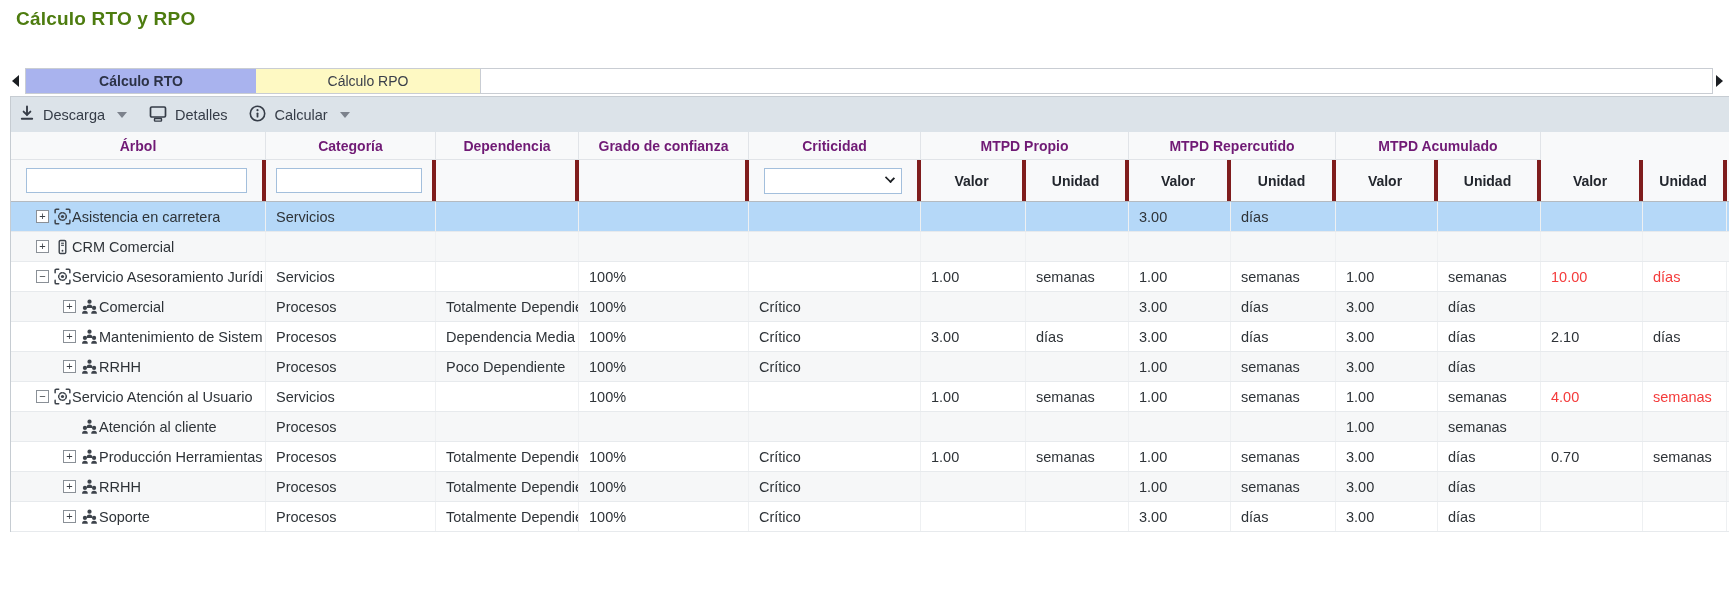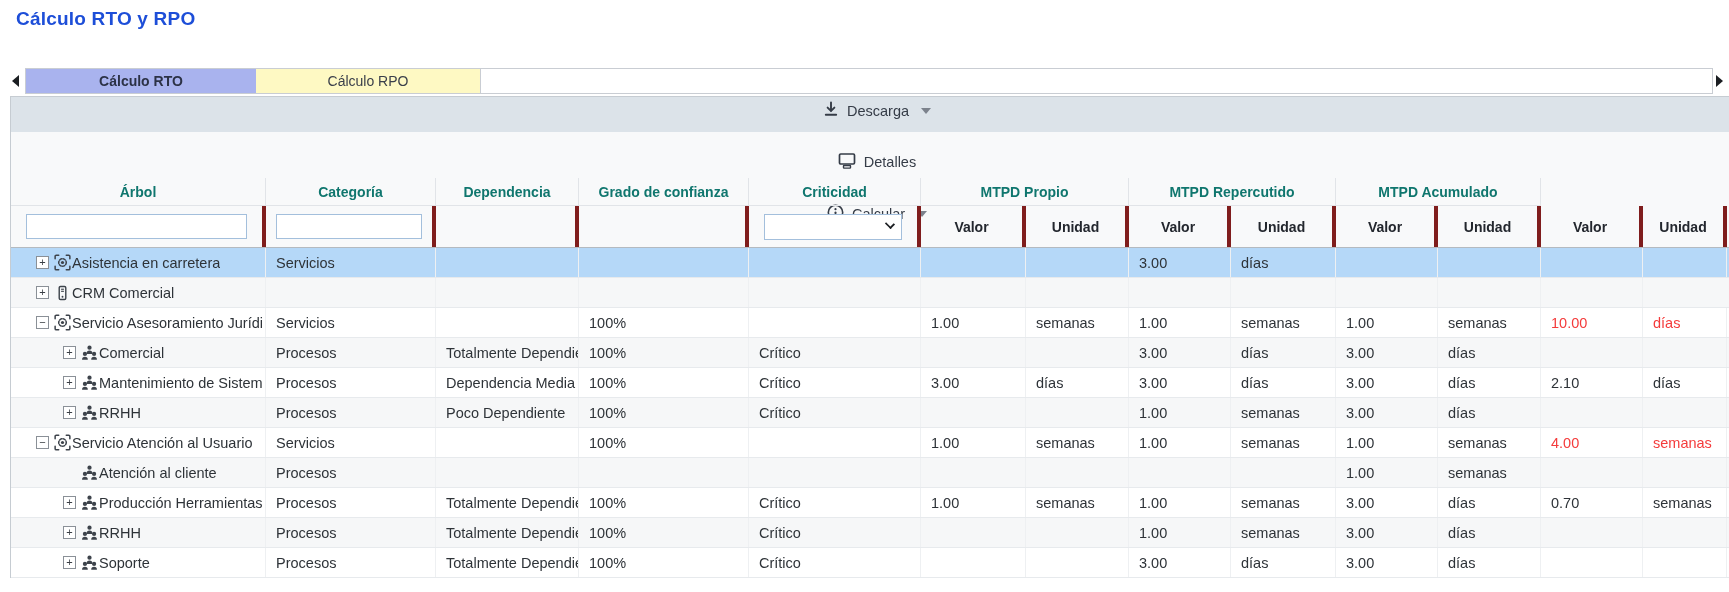--- a/index.html
+++ b/index.html
@@ -1,20 +1,20 @@
 <!DOCTYPE html>
 <html><head>
 <meta charset="utf-8">
 <style>
   * { box-sizing: border-box; margin: 0; padding: 0; }
   html,body { width:1729px; height:592px; overflow:hidden; background:#fff;
     font-family:"Liberation Sans","DejaVu Sans",sans-serif; color:#2e3338; }
 
   .page-title { position:absolute; left:16px; top:8px; font-size:19px; font-weight:700;
-    color:#1d4ed8; letter-spacing:.2px; }
+    color:#4d7c0f; letter-spacing:.2px; }
 
   
   .tabbar { position:absolute; left:0; top:68px; width:1729px; height:42px; }
   .tab-arrow { position:absolute; top:4px; width:14px; height:18px; display:flex;
     align-items:center; justify-content:center; cursor:pointer; }
   .tab-arrow.left { left:8px; } .tab-arrow.right { right:3px; }
   .tri-left { width:0; height:0; border-top:6px solid transparent; border-bottom:6px solid transparent;
     border-right:7px solid #1b1e22; }
   .tri-right { width:0; height:0; border-top:6px solid transparent; border-bottom:6px solid transparent;
     border-left:7px solid #1b1e22; }
@@ -24,33 +24,33 @@
     font-size:14px; cursor:pointer; }
   .tab.active { width:230px; background:#a9b3ee; font-weight:700; color:#2c3246; }
   .tab.inactive { width:225px; background:#fef9c3; color:#3a3f4a; border-right:1px solid #c9cdd3; }
 
   
   .panel { position:absolute; left:10px; top:96px; width:1719px;
     border-left:1px solid #c6ccd2; border-top:1px solid #c6ccd2; }
 
   
   .toolbar { height:35px; background:#dce3e9; display:flex; align-items:center;
-    padding-left:14px; gap:24px;flex-direction:column; }
+    gap:6px; }
   .tool-btn { display:flex; align-items:center; gap:8px; padding:4px 8px;
     font-size:14.5px; color:#353c47; cursor:pointer; }
   .caret { width:0; height:0; border-left:5px solid transparent; border-right:5px solid transparent;
     border-top:6px solid #7c828c; margin-left:4px; }
 
   
   .cols { display:grid;
     grid-template-columns:255px 170px 143px 170px 172px 105px 103px 102px 105px 102px 103px 102px 84px; }
   .thead { background:#f8f9fa; }
   .th { height:28px; display:flex; align-items:center; justify-content:center;
-    font-size:14px; font-weight:700; color:#0f766e; border-right:1px solid #e1e4e8;
-    border-bottom:1px solid #e1e4e8;margin-top:46px; }
+    font-size:14px; font-weight:700; color:#701a75; border-right:1px solid #e1e4e8;
+    border-bottom:1px solid #e1e4e8; }
   .th.group { grid-column:span 2; }
   .filter-row { background:#f8f9fa; border-bottom:1px solid #b4bac0; }
   .fcell { height:41px; display:flex; align-items:center; justify-content:center;
     border-right:4px solid #7f1d1d; position:relative; }
   .fcell input { width:88%; height:25px; border:1px solid #a3bfdc; background:#fff;
     font-size:13px; padding:0 6px; outline:none; }
   .sel-wrap { width:82%; height:26px; position:relative; }
   .sel-wrap select { width:100%; height:100%; border:1px solid #a3bfdc; background:#fff;
     -webkit-appearance:none; appearance:none; outline:none; padding:0 6px; }
   .sel-chev { position:absolute; right:8px; top:8px; width:8px; height:8px; pointer-events:none;

